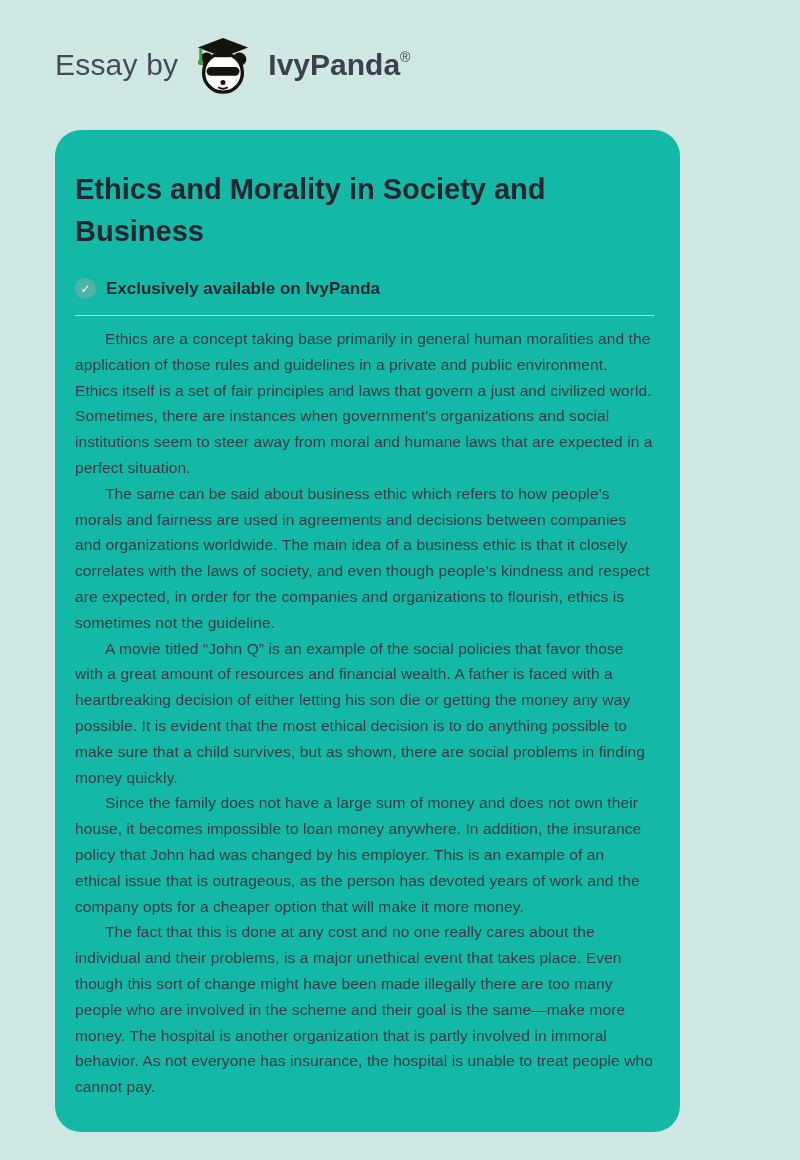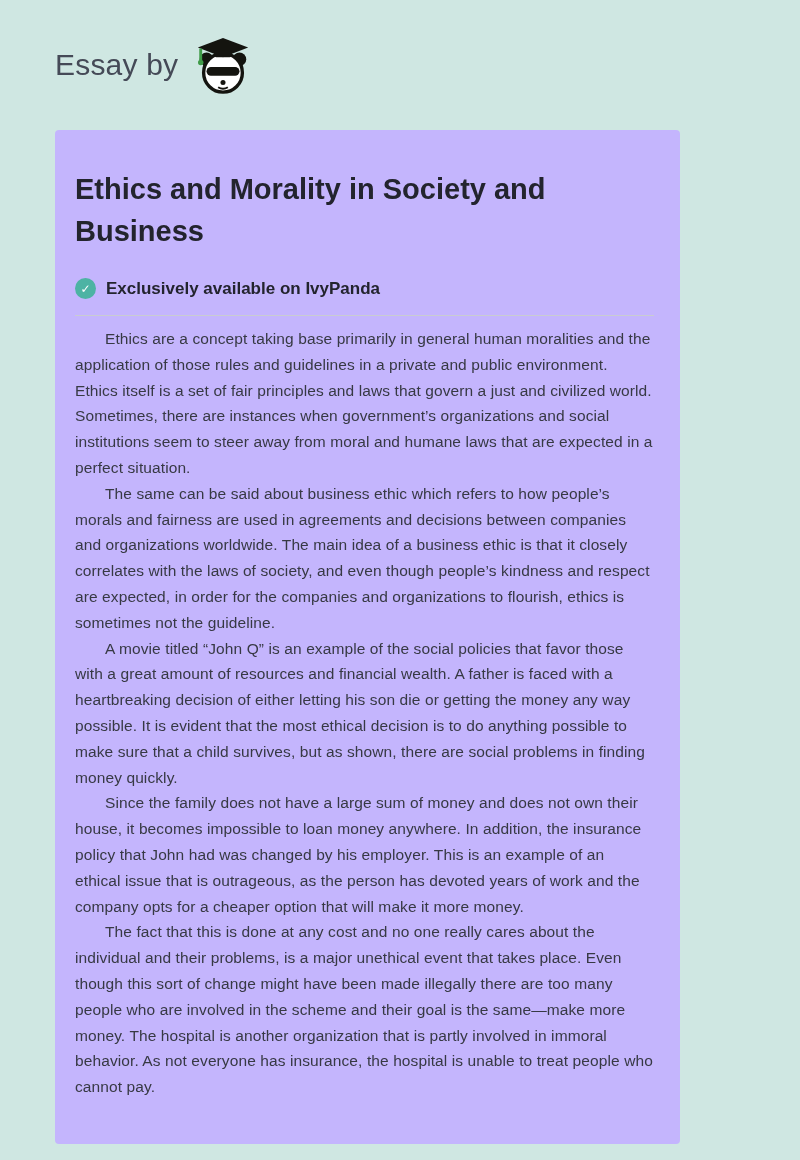--- a/index.html
+++ b/index.html
@@ -53,23 +53,23 @@
 
   .brand sup {
     font-size: 14px;
     font-weight: 400;
     line-height: 1;
     margin-top: 2px;
   }
 
   
   .card {
-    background: #c4b5fd;
-    border-radius: 4px;
-    padding: 38px 26px 44px 20px;
+    background: #14b8a6;
+    border-radius: 26px;
+    padding: 38px 26px 32px 20px;
   }
 
   .card-inner {
     padding: 0 0 0 0;
   }
 
   .page-title {
     font-size: 29px;
     line-height: 1.45;
     font-weight: 700;
@@ -140,20 +140,24 @@
         <path d="M27 55 Q32 58 37 55" stroke="#14140f" stroke-width="2" fill="none"></path>
 
         <polygon points="32,4 58,14 32,24 6,14" fill="#14140f"></polygon>
         <rect x="23" y="17" width="18" height="7" rx="2" fill="#14140f"></rect>
 
         <path d="M9 15 L9 27" stroke="#3f9b48" stroke-width="3" fill="none"></path>
         <circle cx="9" cy="29.5" r="2.8" fill="#3f9b48"></circle>
       </svg>
     </span>
 
+    <span class="brand">
+        <span>IvyPanda</span>
+        <sup>®</sup>
+      </span>
   </div>
 
   <div class="card">
     <div class="card-inner">
 
       <h1 class="page-title">Ethics and Morality in Society and Business</h1>
 
       <div class="badge-row">
         <span class="check-circle">✓</span>
         <span class="badge-label">Exclusively available on IvyPanda</span>

